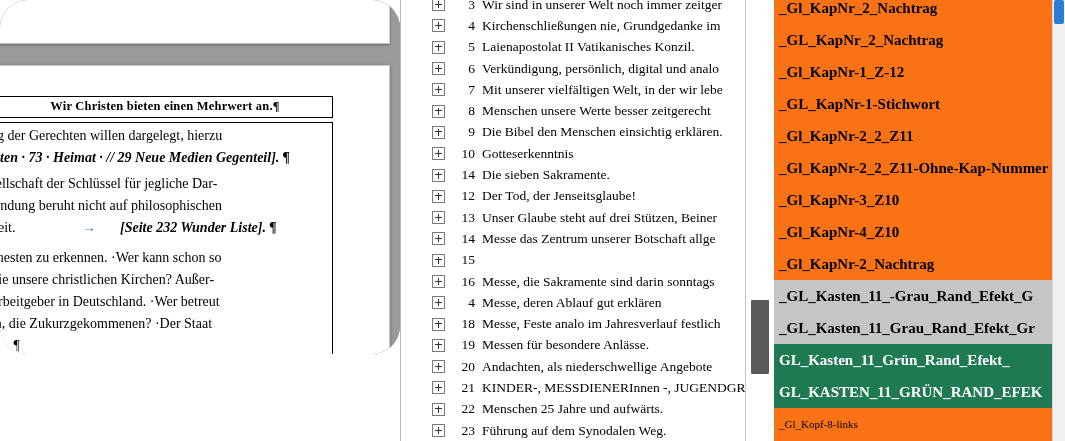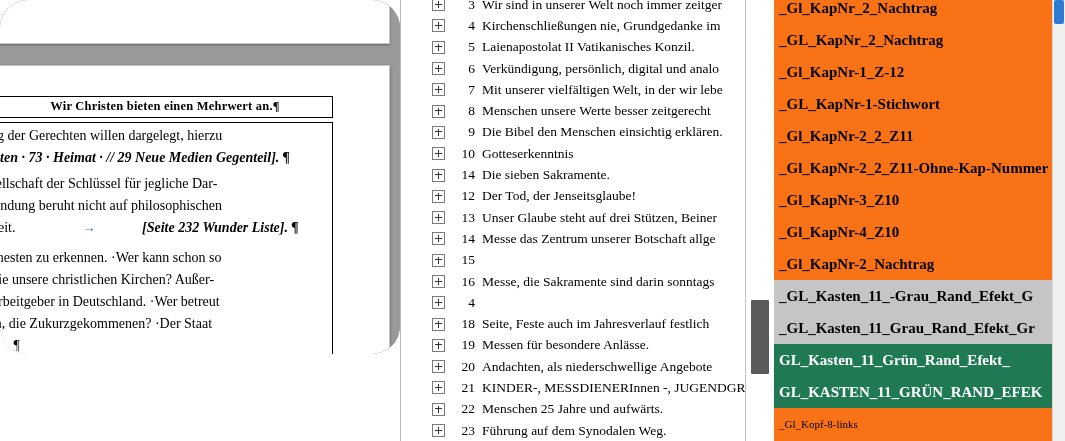--- a/index.html
+++ b/index.html
@@ -248,21 +248,21 @@
         <div class="doc-line italic" style="top:26px; left:-8px;">eiten · 73 · Heimat · // 29 Neue Medien Gegenteil].  ¶</div>
 
         <div class="doc-line" style="top:52px; left:-14px;">esellschaft  der  Schlüssel  für  jegliche  Dar-</div>
 
         <div class="doc-line" style="top:74px; left:-14px;">wendung beruht  nicht  auf philosophischen</div>
 
         <div class="doc-line" style="top:96px; left:-14px;">gkeit.</div>
 
         <div class="doc-line arrow-mark" style="top:96px; left:84px;">→</div>
 
-        <div class="doc-line italic" style="top:96px; left:144px;">[Seite 232 Wunder Liste].  ¶</div>
+        <div class="doc-line italic" style="top:96px; left:122px;">[Seite 232 Wunder Liste].  ¶</div>
 
         <div class="doc-line" style="top:126px; left:-18px;">n ehesten zu erkennen. ·Wer kann schon so</div>
 
         <div class="doc-line" style="top:148px; left:-18px;">· wie unsere  christlichen   Kirchen?  Außer-</div>
 
         <div class="doc-line" style="top:170px; left:-10px;">Arbeitgeber  in Deutschland. ·Wer betreut</div>
 
         <div class="doc-line" style="top:192px; left:-18px;">rten,  die  Zukurzgekommenen?  ·Der  Staat</div>
 
         <div class="doc-line" style="top:214px; left:-18px;">chen.  ¶</div>
@@ -341,25 +341,26 @@
         <span class="item-num">15</span>
       </div>
       <div class="list-row">
         <span class="expander"></span>
         <span class="item-num">16</span>
         <span class="item-text">Messe, die Sakramente sind darin sonntags</span>
       </div>
       <div class="list-row">
         <span class="expander"></span>
         <span class="item-num">4</span>
+        <span class="item-text">Messe, deren Ablauf gut erklären</span>
       </div>
       <div class="list-row">
         <span class="expander"></span>
         <span class="item-num">18</span>
-        <span class="item-text">Seite, Feste auch im Jahresverlauf festlich</span>
+        <span class="item-text">Messe, Feste analo im Jahresverlauf festlich</span>
       </div>
       <div class="list-row">
         <span class="expander"></span>
         <span class="item-num">19</span>
         <span class="item-text">Messen für besondere Anlässe.</span>
       </div>
       <div class="list-row">
         <span class="expander"></span>
         <span class="item-num">20</span>
         <span class="item-text">Andachten, als niederschwellige Angebote</span>

